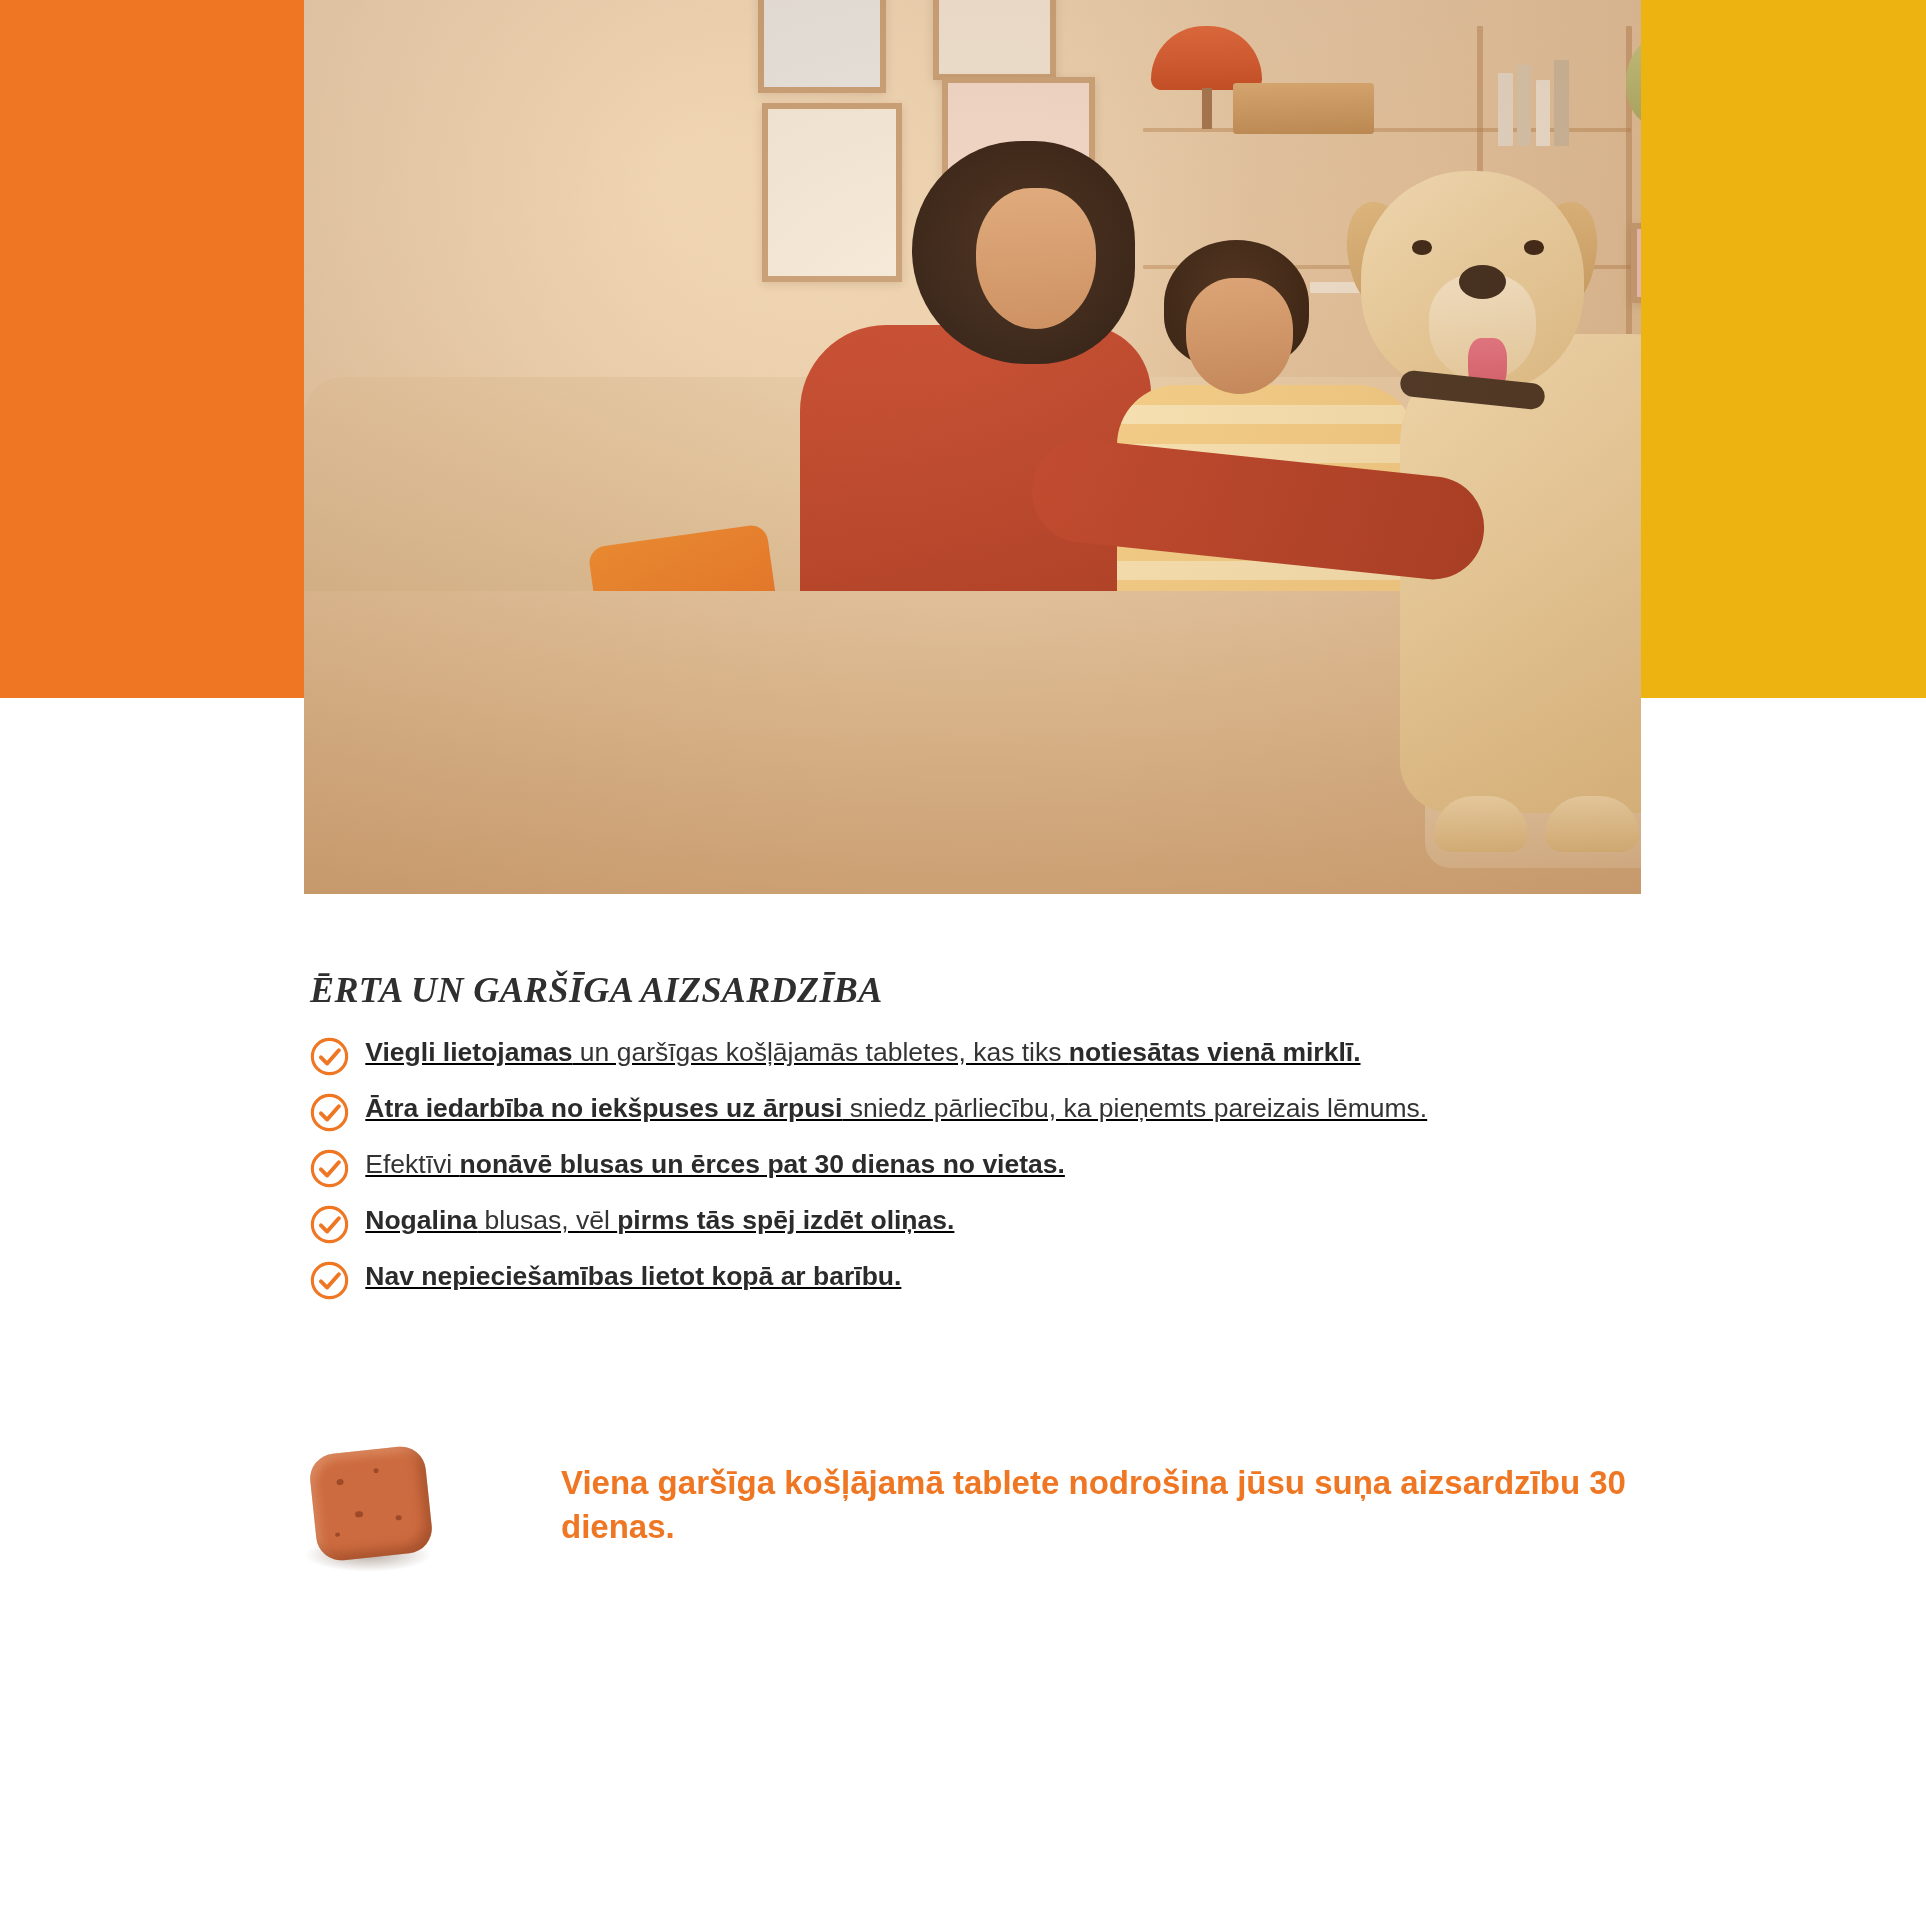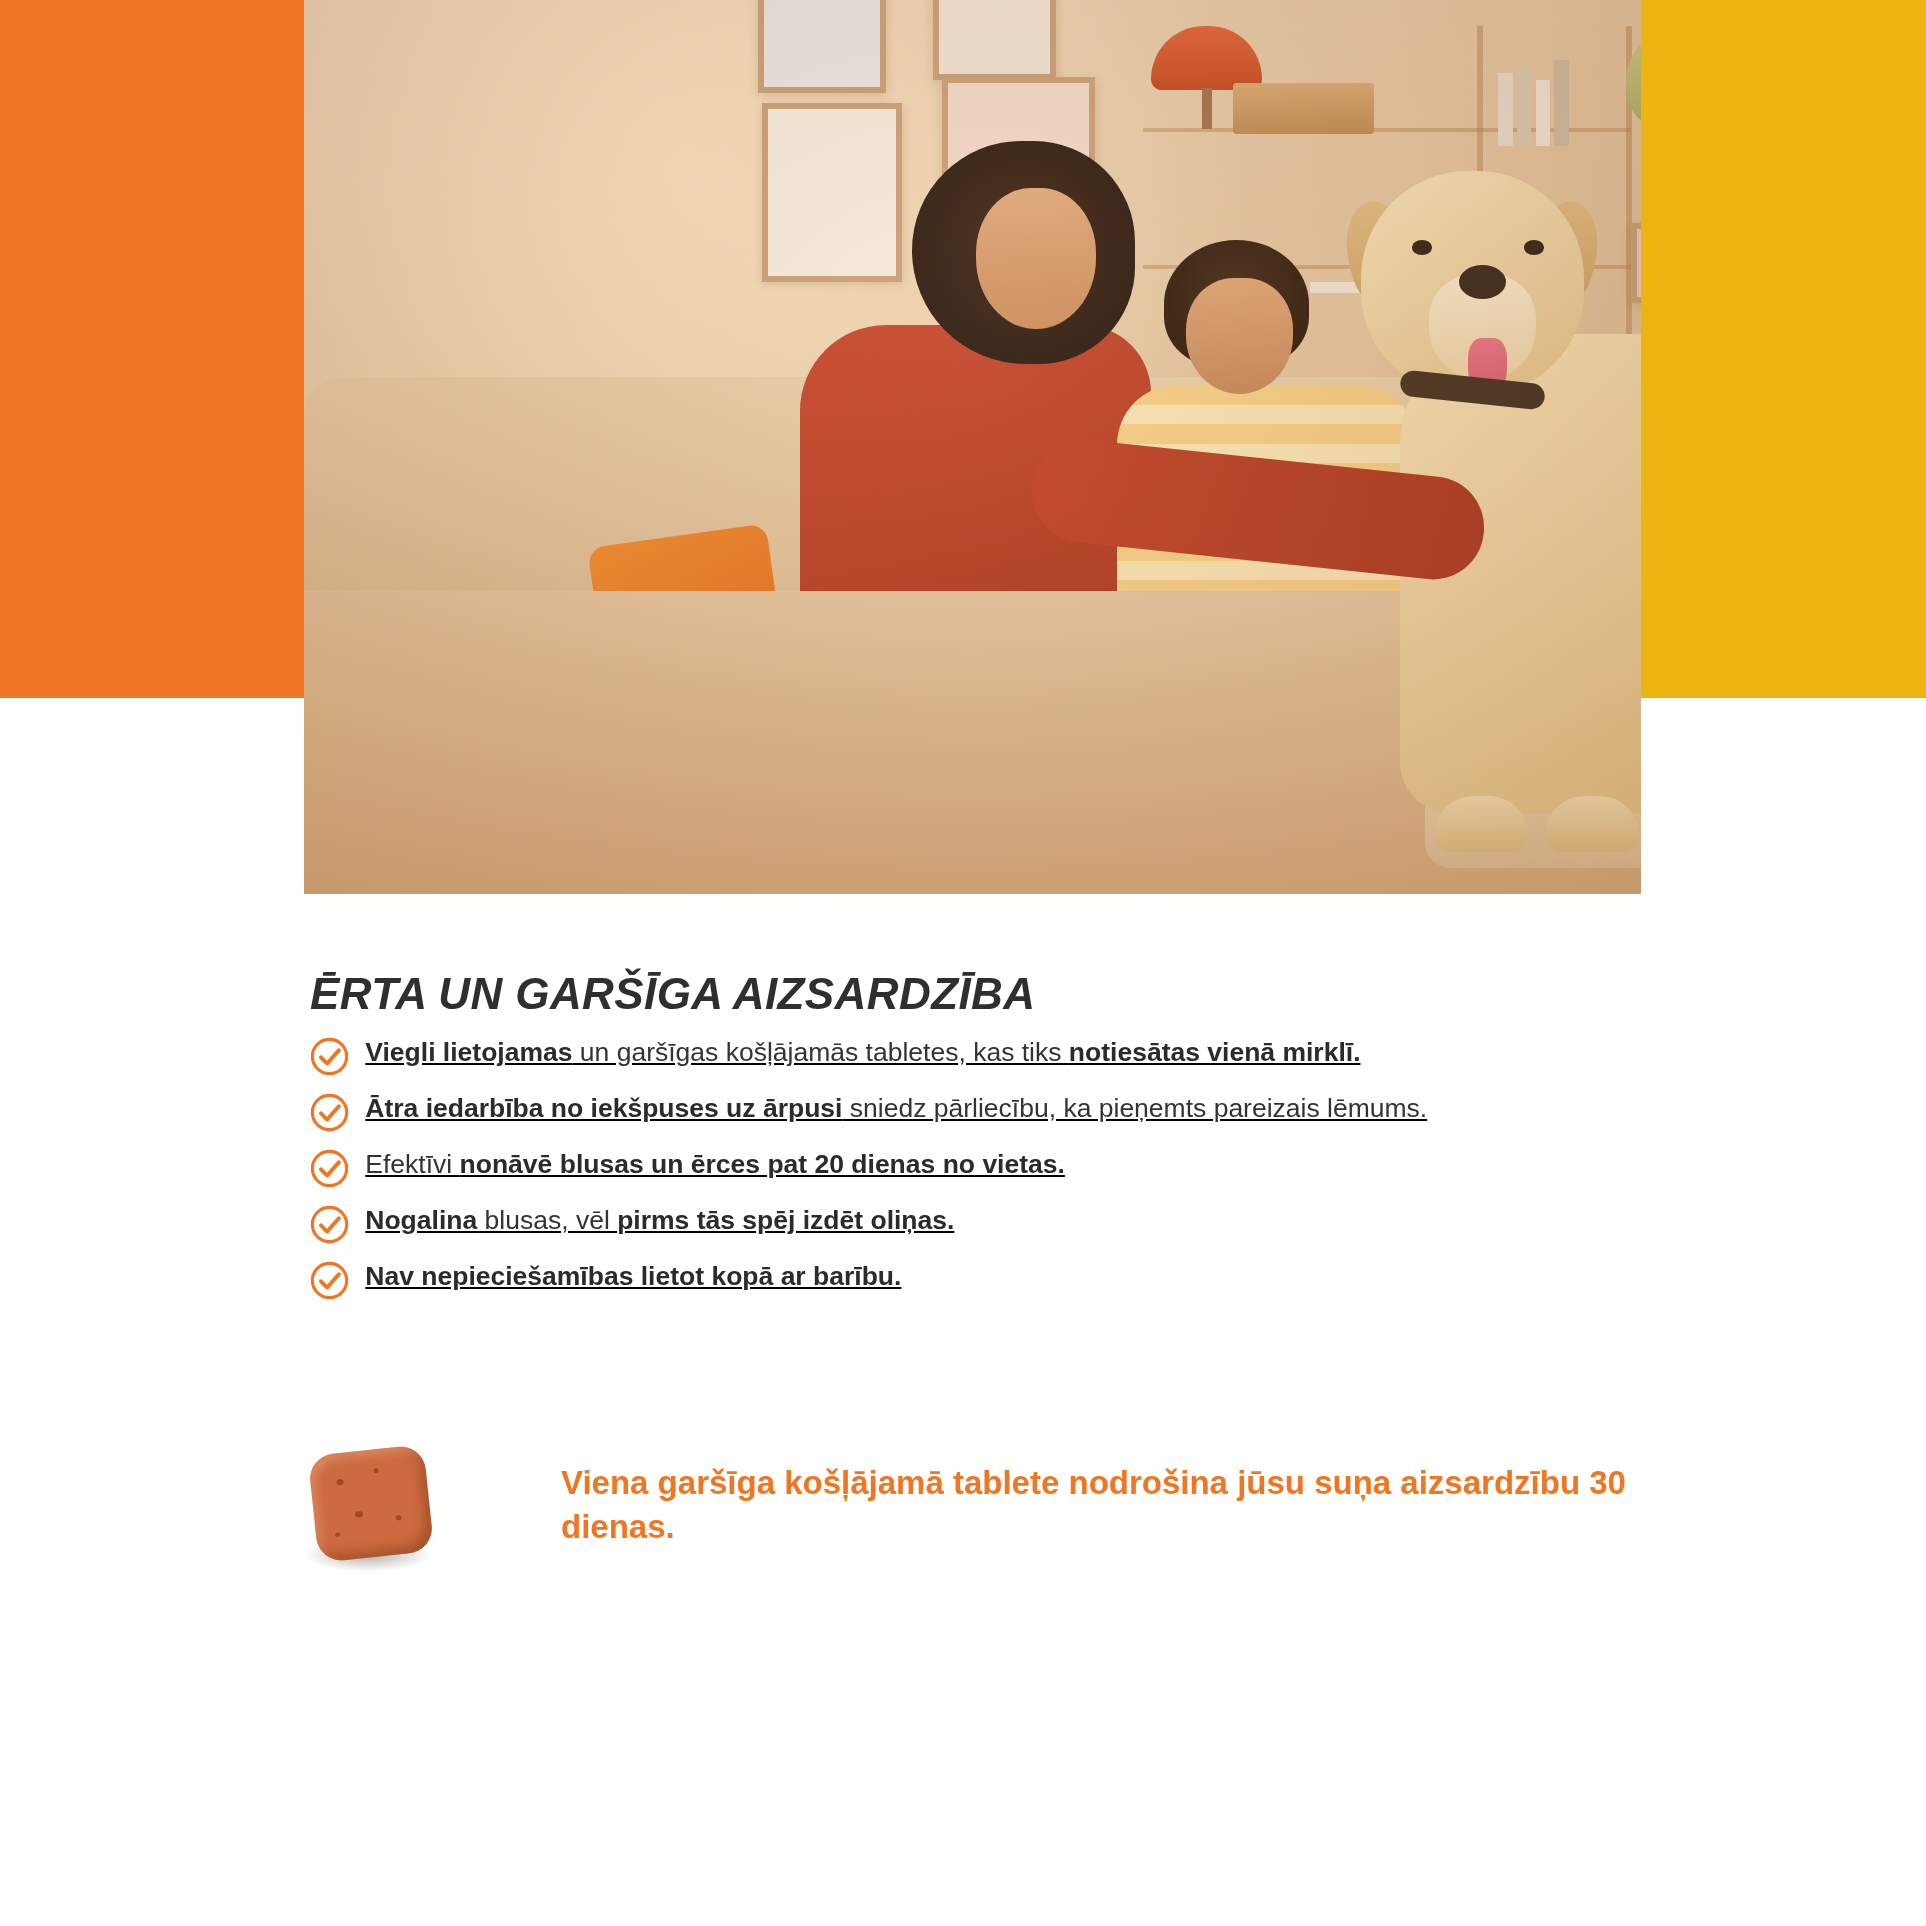--- a/index.html
+++ b/index.html
@@ -341,23 +341,24 @@
     left: 0;
     top: 894px;
     width: 1926px;
   }
   .section-title {
     position: absolute;
     left: 310px;
     top: 75px;
     font-style: italic;
     font-weight: 700;
-    font-size: 44px;
+    font-size: 36px;
     letter-spacing: 0.4px;
     color: #2f2f2f;
+    font-family: Liberation Serif, serif;
   }
 
   .benefits {
     position: absolute;
     left: 310px;
     top: 141px;
     width: 1267px;
     text-decoration: underline;
   }
   .benefit {
@@ -519,21 +520,21 @@
         <path d="M28 52 L44 68 L74 34" fill="none" stroke="#EF7622" stroke-width="10" stroke-linecap="round" stroke-linejoin="round"></path>
       </svg>
       <div class="benefit-text"><b>Ātra iedarbība no iekšpuses uz ārpusi</b> sniedz pārliecību, ka pieņemts pareizais lēmums.</div>
     </div>
 
     <div class="benefit">
       <svg class="check-icon" viewBox="0 0 100 100">
         <circle cx="50" cy="50" r="44" fill="none" stroke="#EF7622" stroke-width="8"></circle>
         <path d="M28 52 L44 68 L74 34" fill="none" stroke="#EF7622" stroke-width="10" stroke-linecap="round" stroke-linejoin="round"></path>
       </svg>
-      <div class="benefit-text">Efektīvi <b>nonāvē blusas un ērces pat 20 dienas no vietas.</b></div>
+      <div class="benefit-text">Efektīvi <b>nonāvē blusas un ērces pat 30 dienas no vietas.</b></div>
     </div>
 
     <div class="benefit">
       <svg class="check-icon" viewBox="0 0 100 100">
         <circle cx="50" cy="50" r="44" fill="none" stroke="#EF7622" stroke-width="8"></circle>
         <path d="M28 52 L44 68 L74 34" fill="none" stroke="#EF7622" stroke-width="10" stroke-linecap="round" stroke-linejoin="round"></path>
       </svg>
       <div class="benefit-text"><b>Nogalina</b> blusas, vēl <b>pirms tās spēj izdēt oliņas.</b></div>
     </div>
 

